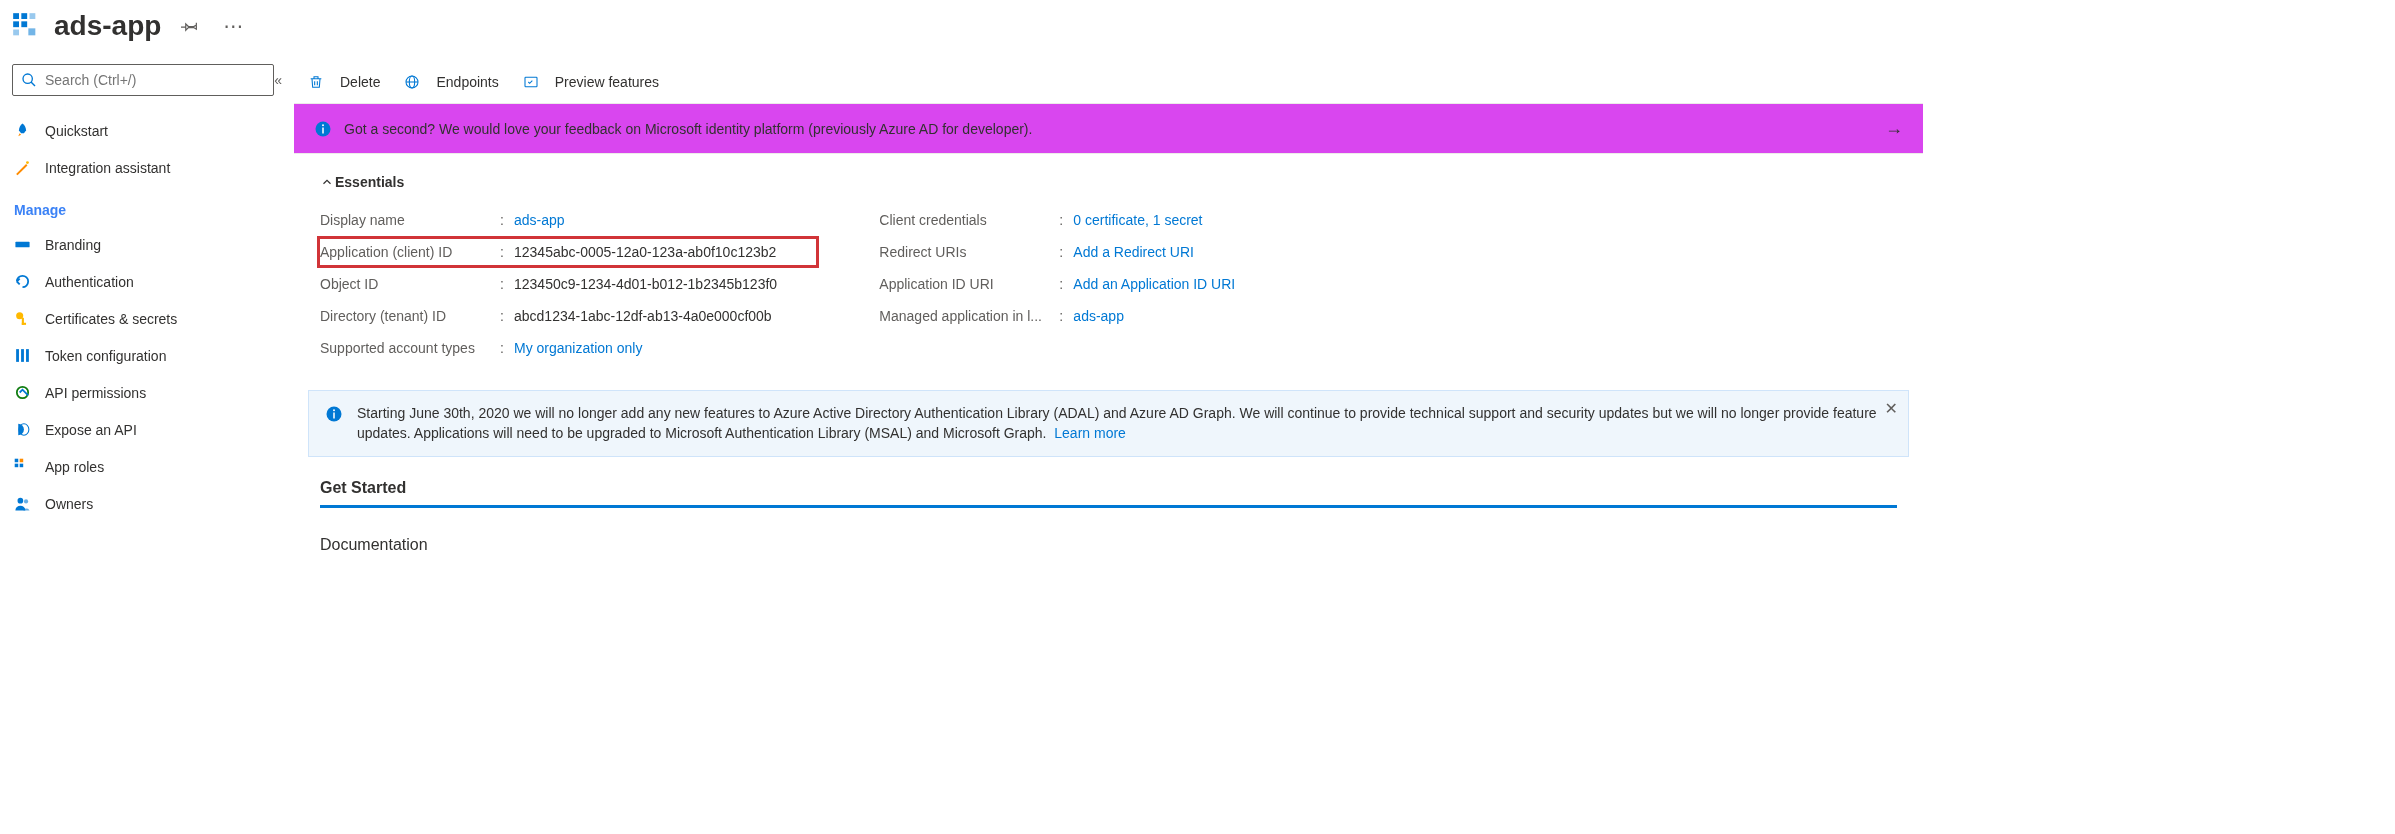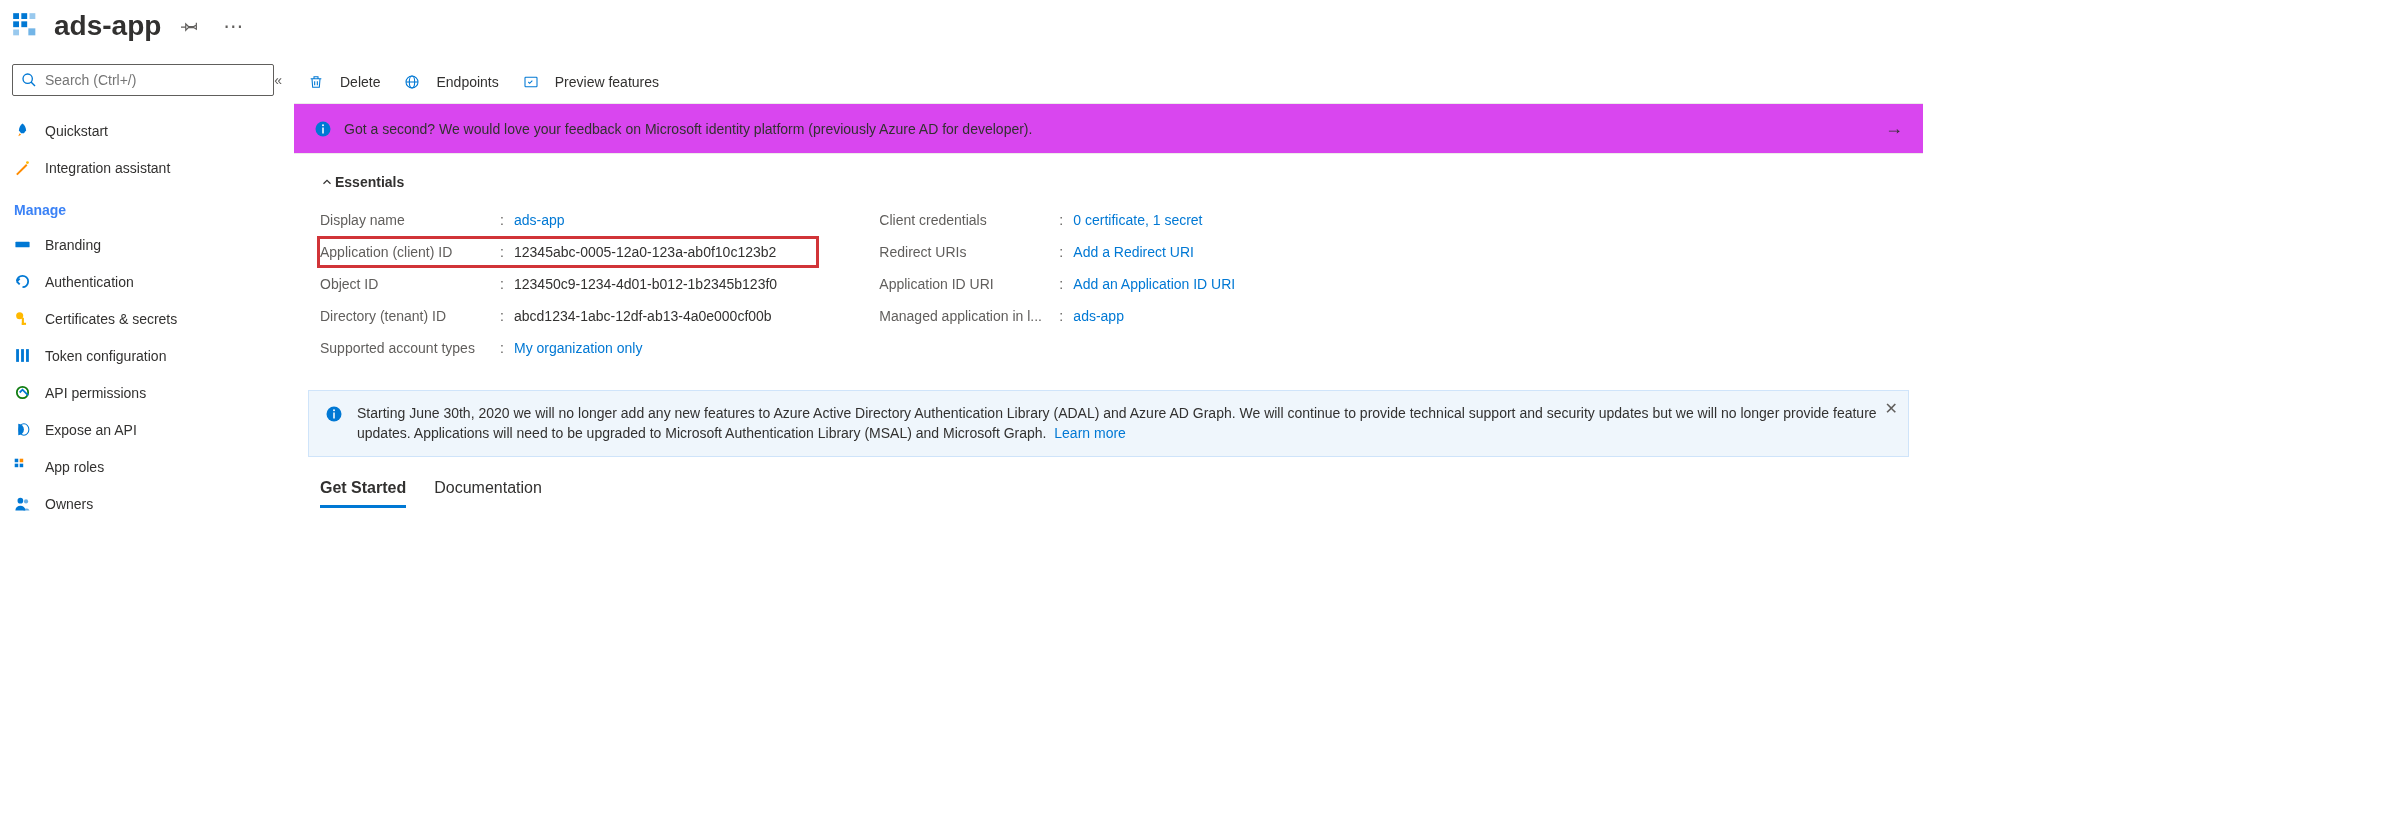--- a/index.html
+++ b/index.html
@@ -48,21 +48,21 @@
   .essentials-colon { color: #605e5c; margin-right: 6px; width: 8px; }
   .essentials-value { color: #323130; }
   .essentials-value.link { color: #0078d4; cursor: pointer; }
   
   .info-banner { display: flex; background: #eff6fc; margin: 18px 14px 0 14px; padding: 12px 16px; gap: 14px; border: 1px solid #cfe4fa; position: relative; }
   .info-banner svg.info { width: 18px; height: 18px; color: #0078d4; flex-shrink: 0; margin-top: 2px; }
   .info-banner-text { flex: 1; line-height: 1.45; color: #323130; }
   .info-banner-text a { color: #0078d4; text-decoration: none; cursor: pointer; }
   .close-x { position: absolute; right: 10px; top: 8px; cursor: pointer; font-size: 16px; color: #605e5c; }
   
-  .tabs { display: flex; gap: 28px; padding: 22px 26px 0 26px; }
+  .tabs { display: flex; gap: 28px; padding: 22px 26px 0 26px; flex-direction: column; }
   .tab { padding-bottom: 8px; cursor: pointer; font-size: 16px; color: #323130; }
   .tab.active { font-weight: 600; border-bottom: 3px solid #0078d4; }
 </style>
 </head>
 <body>
 
 <div class="root">
   <div class="header">
     <svg class="app-icon" viewBox="0 0 24 24" fill="currentColor">
         <rect x="1" y="1" width="5" height="5"></rect>

